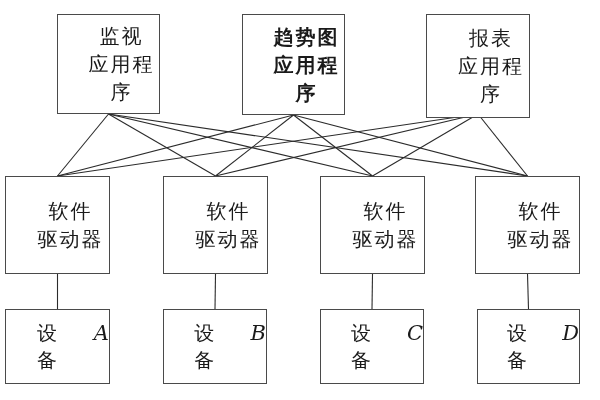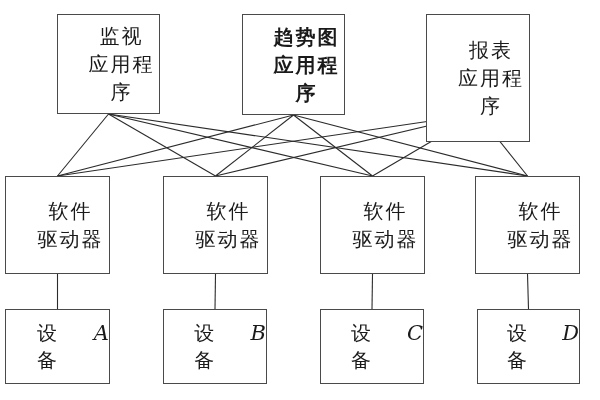--- a/index.html
+++ b/index.html
@@ -53,21 +53,21 @@
   .device-label .dev-letter {
     font-style: italic;
     font-family: "DejaVu Serif", "Liberation Serif", serif;
     font-size: 21px;
     margin-left: 5px;
     letter-spacing: 0;
   }
   
   #n-app-monitor { left: 57px;  top: 14px;  width: 103px; height: 100px; }
   #n-app-trend   { left: 242px; top: 14px;  width: 103px; height: 101px; font-weight: bold; }
-  #n-app-report  { left: 426px; top: 14px;  width: 104px; height: 128px; }
+  #n-app-report  { left: 426px; top: 14px;  width: 104px; height: 104px; }
   
   #n-driver-1 { left: 5px;   top: 176px; width: 105px; height: 98px; }
   #n-driver-2 { left: 163px; top: 176px; width: 105px; height: 98px; }
   #n-driver-3 { left: 320px; top: 176px; width: 105px; height: 98px; }
   #n-driver-4 { left: 475px; top: 176px; width: 105px; height: 98px; }
   
   #n-device-a { left: 5px;   top: 309px; width: 105px; height: 75px; }
   #n-device-b { left: 163px; top: 309px; width: 104px; height: 75px; }
   #n-device-c { left: 320px; top: 309px; width: 104px; height: 75px; }
   #n-device-d { left: 477px; top: 309px; width: 103px; height: 75px; }

